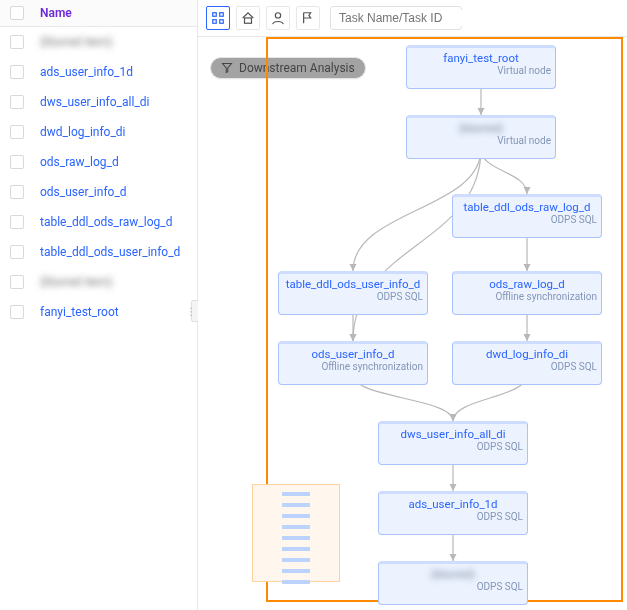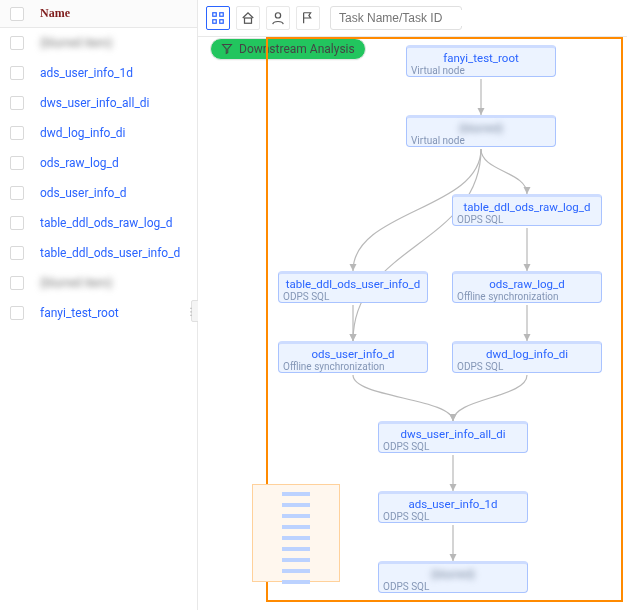--- a/index.html
+++ b/index.html
@@ -3,53 +3,53 @@
 <meta charset="utf-8">
 <style>
   * { box-sizing: border-box; }
   html, body { margin: 0; padding: 0; font-family: -apple-system, "Segoe UI", Roboto, Arial, sans-serif; font-size: 12px; color: #333; }
   body { width: 627px; height: 610px; overflow: hidden; display: flex; background: #fff; }
 
   
   .left-panel { width: 198px; min-width: 198px; border-right: 1px solid #e8e8e8; background: #fff; position: relative; }
   .left-header { display: flex; align-items: center; padding: 6px 10px; border-bottom: 1px solid #e8e8e8; background: #fbfbfb; }
   .left-header .hdr-cb { width: 14px; height: 14px; border: 1px solid #d9d9d9; border-radius: 2px; background: #fff; margin-right: 16px; }
-  .left-header .hdr-title { font-weight: 600; color: #7f1d1d; font-family: Liberation Serif, serif; }
+  .left-header .hdr-title { font-weight: 600; color: #6d28d9; }
 
   .row { display: flex; align-items: center; padding: 8px 10px; gap: 16px; border-bottom: 0 solid transparent; }
   .row .cb { width: 14px; height: 14px; border: 1px solid #d9d9d9; border-radius: 2px; background: #fff; }
   .row .name { color: #2a64ff; cursor: pointer; }
   .blur span { filter: blur(3px); color: #777; }
 
   .splitter { position: absolute; right: -6px; top: 300px; width: 12px; height: 22px; background: #f4f4f4; border: 1px solid #e0e0e0; border-radius: 2px; display: flex; align-items: center; justify-content: center; font-size: 10px; color: #aaa; letter-spacing: 1px; }
 
   
   .right-panel { flex: 1; display: flex; flex-direction: column; position: relative; overflow: hidden; }
   .toolbar { display: flex; align-items: center; gap: 6px; padding: 6px 8px; border-bottom: 1px solid #e8e8e8; }
   .tool-btn { width: 24px; height: 24px; border: 1px solid #e8e8e8; border-radius: 2px; display: flex; align-items: center; justify-content: center; background: #fff; cursor: pointer; color: #555; }
   .tool-btn.active { color: #2a64ff; border-color: #2a64ff; }
   .tool-btn svg { width: 14px; height: 14px; }
 
   .search { margin-left: 4px; display: flex; align-items: center; border: 1px solid #e0e0e0; border-radius: 3px; padding: 0 6px; height: 24px; width: 132px; background: #fff; }
   .search input { border: 0; outline: 0; flex: 1; font-size: 12px; color: #666; }
   .search svg { width: 14px; height: 14px; color: #999; }
 
   .canvas-wrap { position: relative; flex: 1; background: #fff; }
-  .downstream-pill { position: absolute; top: 1px; left: 12px; border: 1px solid #e5e5e5; border-radius: 12px; background: #22c55e; padding: 3px 10px; display: flex; align-items: center; gap: 6px; color: #444; box-shadow: 0 1px 1px rgba(0,0,0,0.03); }
+  .downstream-pill { position: absolute; top: 20px; left: 12px; border: 1px solid #e5e5e5; border-radius: 12px; background: #a3a3a3; padding: 3px 10px; display: flex; align-items: center; gap: 6px; color: #444; box-shadow: 0 1px 1px rgba(0,0,0,0.03); }
   .downstream-pill svg { width: 12px; height: 12px; }
 
   .canvas-frame { position: absolute; top: 0; right: 4px; bottom: 8px; left: 68px; border: 2px solid #ff8a00; }
 
   .dag { position: relative; width: 100%; height: 100%; }
   .dag svg.edges { position: absolute; inset: 0; width: 100%; height: 100%; pointer-events: none; }
 
   .node { position: absolute; width: 150px; border: 1px solid #a9c3ff; border-radius: 4px; background: linear-gradient(#ecf3ff,#ecf3ff); }
   .node.heavy { border-top: 3px solid #cddcff; }
   .node .title { color: #2a64ff; font-size: 11.5px; text-align: center; padding: 3px 4px 0; white-space: nowrap; overflow: hidden; text-overflow: ellipsis; }
-  .node .sub { color: #8496b6; font-size: 10px; text-align: left; padding: 0 4px 0; }
+  .node .sub { color: #8496b6; font-size: 10px; text-align: right; padding: 0 4px 12px; }
   .node .title.blurred { filter: blur(3px); color: #6b7a90; }
 
   .minimap { position: absolute; bottom: 28px; left: 12px; width: 130px; height: 98px; }
   .minimap .mm-box { position: absolute; left: 42px; top: 0; width: 88px; height: 98px; background: #fff7ee; border: 1px solid #ffd19b; }
   .minimap .mm-frame { position: absolute; left: 0; top: 0; width: 130px; height: 98px; border: 1px solid #cfe0ff; background: #fff; z-index: -1; }
   .minimap .mm-tick { height: 4px; width: 28px; background: #bcd2ff; margin: 7px auto 0; }
 
   .footer-status { position: absolute; bottom: 6px; left: 12px; font-size: 11px; color: #999; }
   .footer-status .blurred { filter: blur(2px); }
 </style>

